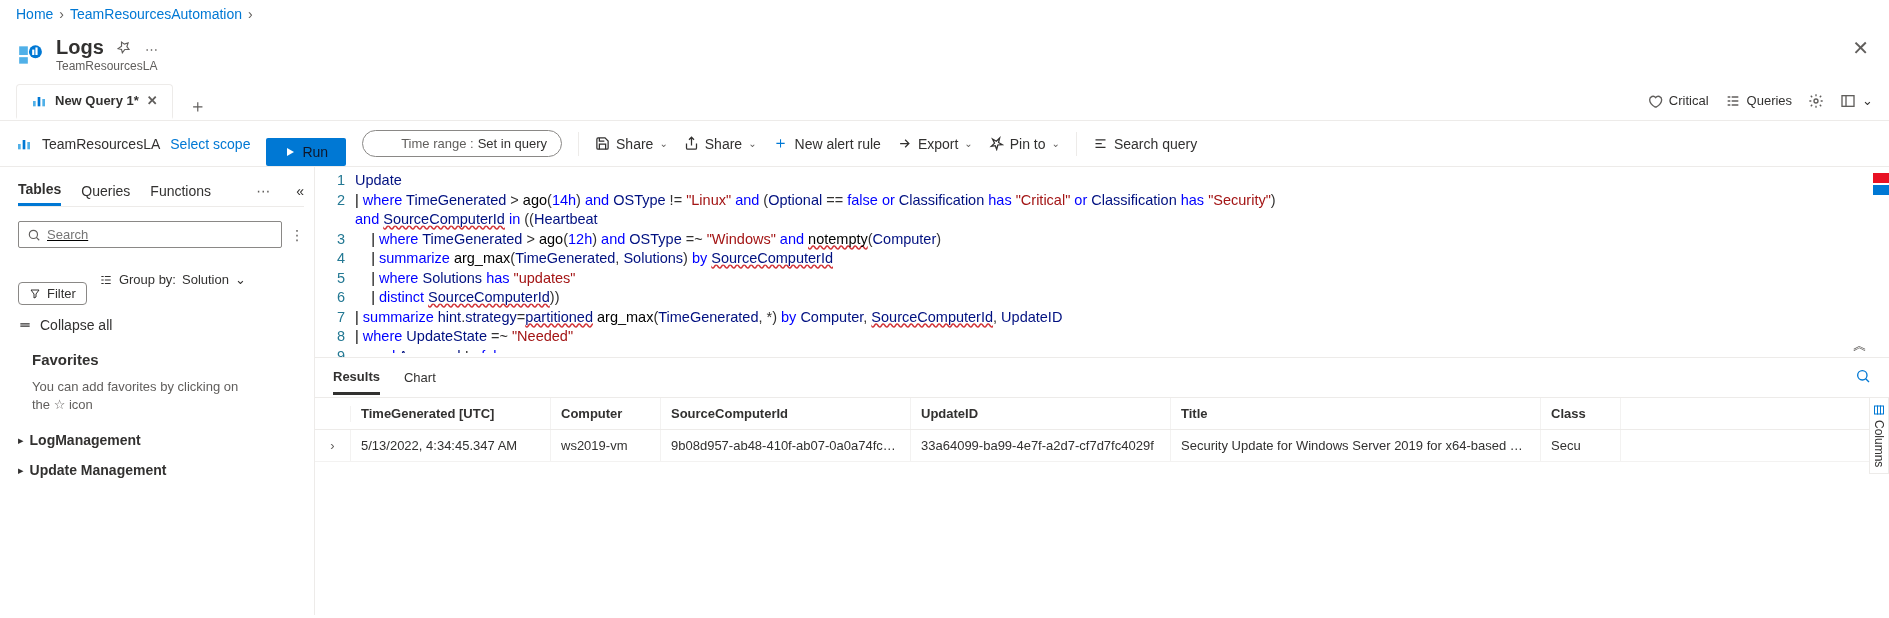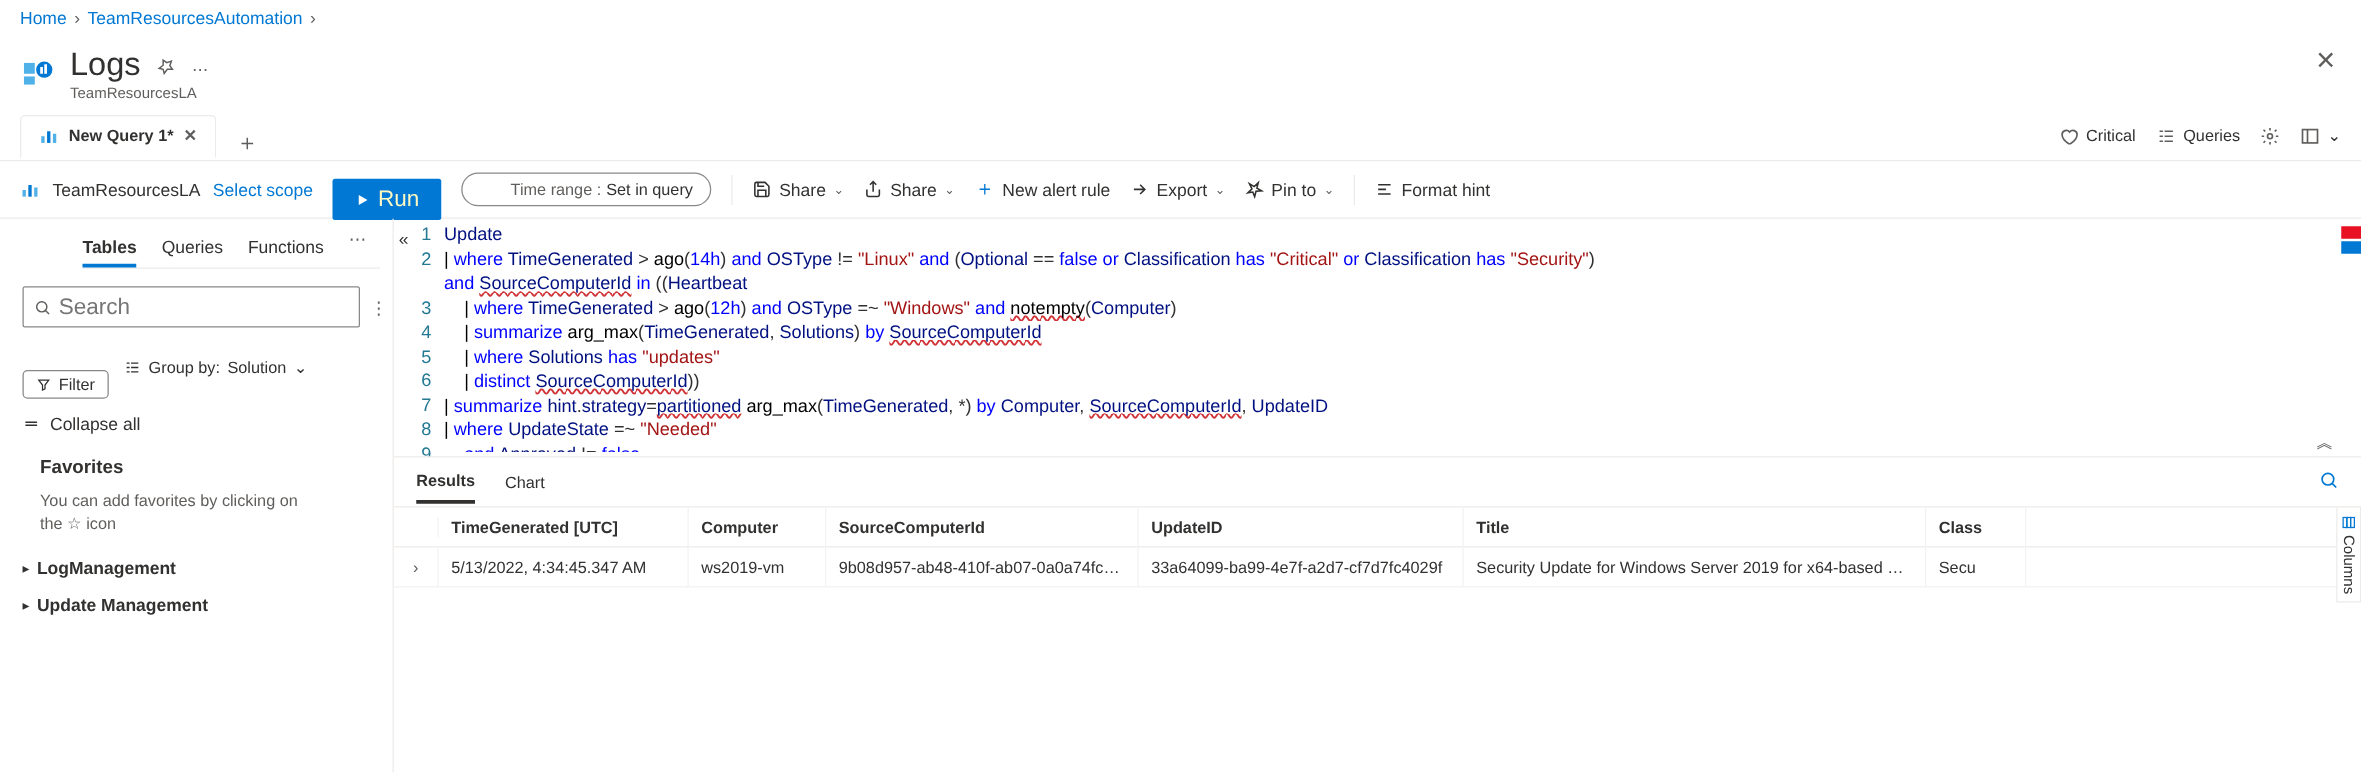--- a/index.html
+++ b/index.html
@@ -5,52 +5,52 @@
   * { box-sizing: border-box; margin: 0; padding: 0; font-family: "Segoe UI", Arial, sans-serif; }
   body { width: 1889px; height: 618px; background: #fff; font-size: 13px; color: #323130; overflow: hidden; }
 
   .breadcrumb { display: flex; align-items: flex-start; height: 32px; padding: 6px 16px; gap: 6px; font-size: 14px; }
   .breadcrumb a { color: #0078d4; text-decoration: none; }
   .breadcrumb .chev { color: #605e5c; }
 
   .header { display: flex; align-items: center; padding: 4px 16px 8px 16px; gap: 12px; position: relative; }
   .header .icon-box { width: 28px; height: 28px; display: grid; place-items: center; }
   .header .title-block { flex: 1; }
-  .header h1 { font-size: 26px; font-weight: 400; display: inline-block; }
+  .header h1 { font-size: 20px; font-weight: 700; display: inline-block; }
   .header .pin, .header .more { margin-left: 10px; color: #605e5c; cursor: pointer; } 
   .header .sub { font-size: 12px; color: #605e5c; }
   .close-x { position: absolute; right: 20px; top: 4px; font-size: 20px; color: #605e5c; cursor: pointer; }
 
   .tabbar { display: flex; align-items: center; border-bottom: 1px solid #edebe9; padding: 0 16px; height: 40px; justify-content: space-between; }
   .tabbar-left, .tabbar-right { display: flex; align-items: flex-end; gap: 16px; }
   .querytab { display: flex; align-items: center; gap: 8px; padding: 8px 14px; border: 1px solid #edebe9; border-bottom: 2px solid #fff; border-radius: 4px 4px 0 0; margin-bottom: -1px; font-weight: 600; }
   .add-tab { color: #605e5c; font-size: 18px; cursor: pointer; }
   .tabbar-right .tb-item { display: flex; align-items: center; gap: 6px; color: #323130; cursor: pointer; }
   .tabbar-right svg { color: #605e5c; }
 
   .toolbar { display: flex; align-items: center; gap: 16px; padding: 8px 16px; border-bottom: 1px solid #edebe9; height: 46px; }
   .scope { display: flex; align-items: center; gap: 10px; font-size: 14px; }
   .scope .ws-icon { width:16px;height:16px; }
   .scope .select-scope { color: #0078d4; cursor: pointer; }
-  .run-btn { background: #0078d4; color: #fef9c3; border: none; border-radius: 2px; padding: 6px 18px; font-size: 18px; display: flex; align-items: center; gap: 6px; cursor: pointer; margin-top: 16px; }
+  .run-btn { background: #0078d4; color: #0f172a; border: none; border-radius: 2px; padding: 6px 18px; font-size: 14px; display: flex; align-items: center; gap: 6px; cursor: pointer; margin-top: 16px; }
   .time-range { border: 1px solid #8a8886; border-radius: 16px; padding: 5px 14px; font-size: 13px; display: flex; gap: 4px; }
   .tool-item { display: flex; align-items: center; gap: 6px; color: #323130; cursor: pointer; font-size: 14px; }
   .tool-item .chev-d { font-size: 10px; color: #605e5c; }
   .sep { width:1px; height:24px; background:#edebe9; }
 
   .main-area { display: flex; height: calc(618px - 32px - 52px - 40px - 46px); }
   .sidebar { width: 315px; border-right: 1px solid #edebe9; padding: 8px 10px 8px 18px; display:flex; flex-direction:column; gap:6px; font-size:14px; }
-  .side-tabs { display:flex; gap:20px; border-bottom:1px solid #edebe9; margin-bottom:8px;margin-left:48px; }
+  .side-tabs { display:flex; gap:20px; align-items:center; border-bottom:1px solid #edebe9; margin-bottom:8px; }
   .side-tab { padding:6px 0; cursor:pointer; }
   .side-tab.active { border-bottom:3px solid #0078d4; font-weight:600; }
   .side-tabs .dots { margin-left:auto; color:#605e5c; }
   .collapse-arrow { margin-left:6px; }
   .search-row { display:flex; align-items:center; gap:8px; }
   .search-box { flex:1; border:1px solid #8a8886; border-radius:2px; padding:5px 8px; display:flex; gap:6px; align-items:center; }
-  .search-box input { border:none; outline:none; flex:1; font-size:18px; }
+  .search-box input { border:none; outline:none; flex:1; font-size:13px;text-decoration:underline; }
   .vdots { color:#605e5c; }
   .filter-row { display:flex; gap:12px; align-items:center; }
   .pill { border:1px solid #8a8886; border-radius:4px; padding:3px 10px; display:flex; align-items:center; gap:6px; font-size:13px;margin-top:28px; }
   .grpby { display:flex; align-items:center; gap:6px; font-size:13px; }
   .collapse-all { display:flex; align-items:center; gap:8px; color:#323130; padding:6px 0; }
   .fav-head { font-weight:700; padding:6px 0 4px 14px; font-size:15px; }
   .fav-text { color:#605e5c; font-size:13px; padding: 0 0 8px 14px; line-height:1.4; }
   .tree-item { display:flex; align-items:center; gap:6px; padding:4px 0; cursor:pointer; }
   .tree-item .caret { font-size:11px; }
 
@@ -212,21 +212,21 @@
         <path d="M12 2l2 7h7l-6 4 2 7-5-4-5 4 2-7-6-4h7z" transform="rotate(30 12 12)"></path>
       </svg>
     <span>Pin to</span>
       <span class="chev-d">⌄</span>
   </div>
   <div class="sep"></div>
   <div class="tool-item">
     <svg width="15" height="15" viewBox="0 0 24 24" fill="none" stroke="#323130" stroke-width="2">
         <path d="M4 6h16M4 12h10M4 18h16"></path>
       </svg>
-    <span>Format hint</span>
+    <span>Search query</span>
   </div>
 </div>
 
 <div class="main-area">
 
   <div class="sidebar">
     <div class="side-tabs">
       <div class="side-tab active">Tables</div>
       <div class="side-tab">Queries</div>
       <div class="side-tab">Functions</div>

